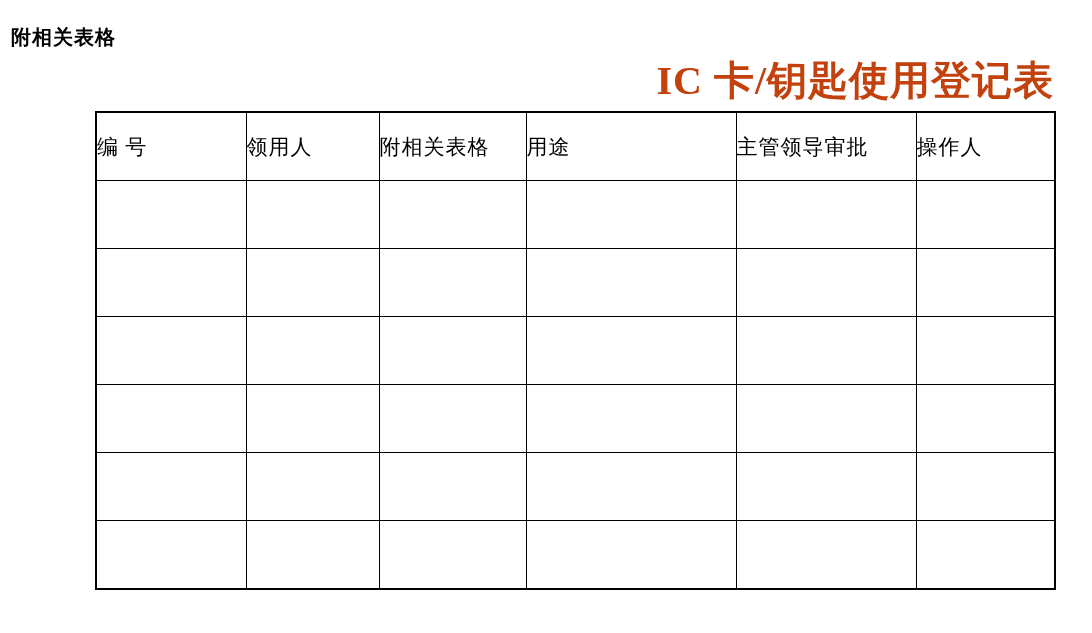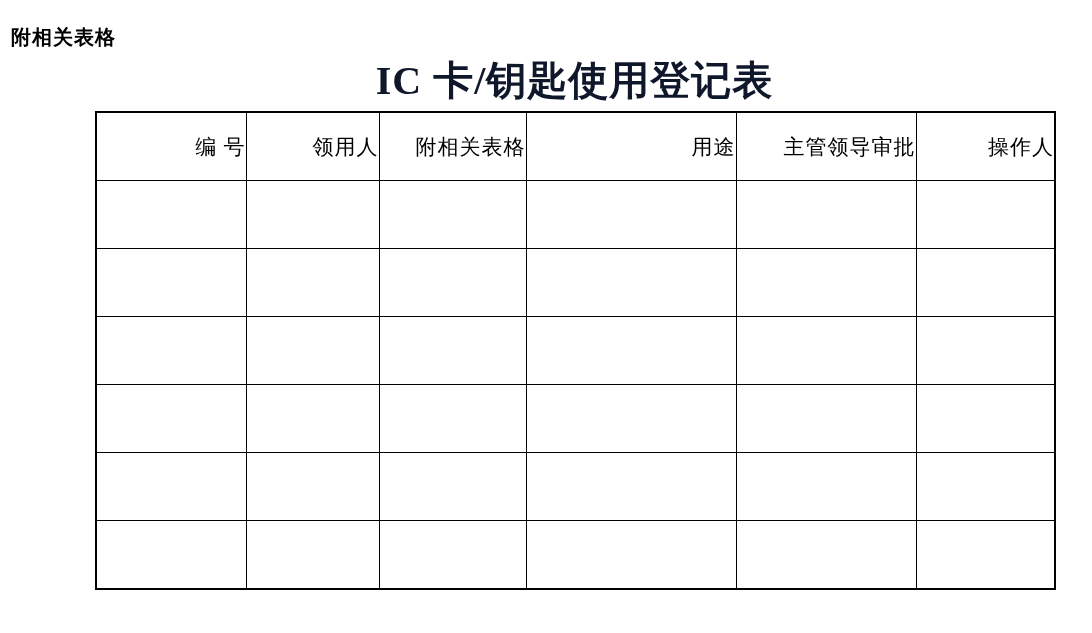--- a/index.html
+++ b/index.html
@@ -24,43 +24,43 @@
     font-weight: 700;
     letter-spacing: 1px;
     color: #000000;
     white-space: nowrap;
   }
   .doc-title {
     position: absolute;
     left: 95px;
     top: 53px;
     width: 959px;
-    text-align: center;
+    text-align: right;
     font-family: "Liberation Serif", "DejaVu Serif", serif;
     font-size: 40px;
     font-weight: 700;
     letter-spacing: 1px;
-    color: #0f172a;
+    color: #c2410c;
     white-space: nowrap;
   }
   table.reg-table {
     position: absolute;
     left: 95px;
     top: 111px;
     width: 959px;
     border-collapse: collapse;
     table-layout: fixed;
     border: 2px solid #000000;
   }
   table.reg-table th,
   table.reg-table td {
     border: 1.5px solid #000000;
     height: 67px;
     padding: 0;
-    text-align: right;
+    text-align: left;
     vertical-align: middle;
     overflow: hidden;
   }
   table.reg-table th {
     font-family: "Liberation Serif", "DejaVu Serif", serif;
     font-size: 21px;
     font-weight: 400;
     letter-spacing: 1px;
     white-space: pre;
   }

